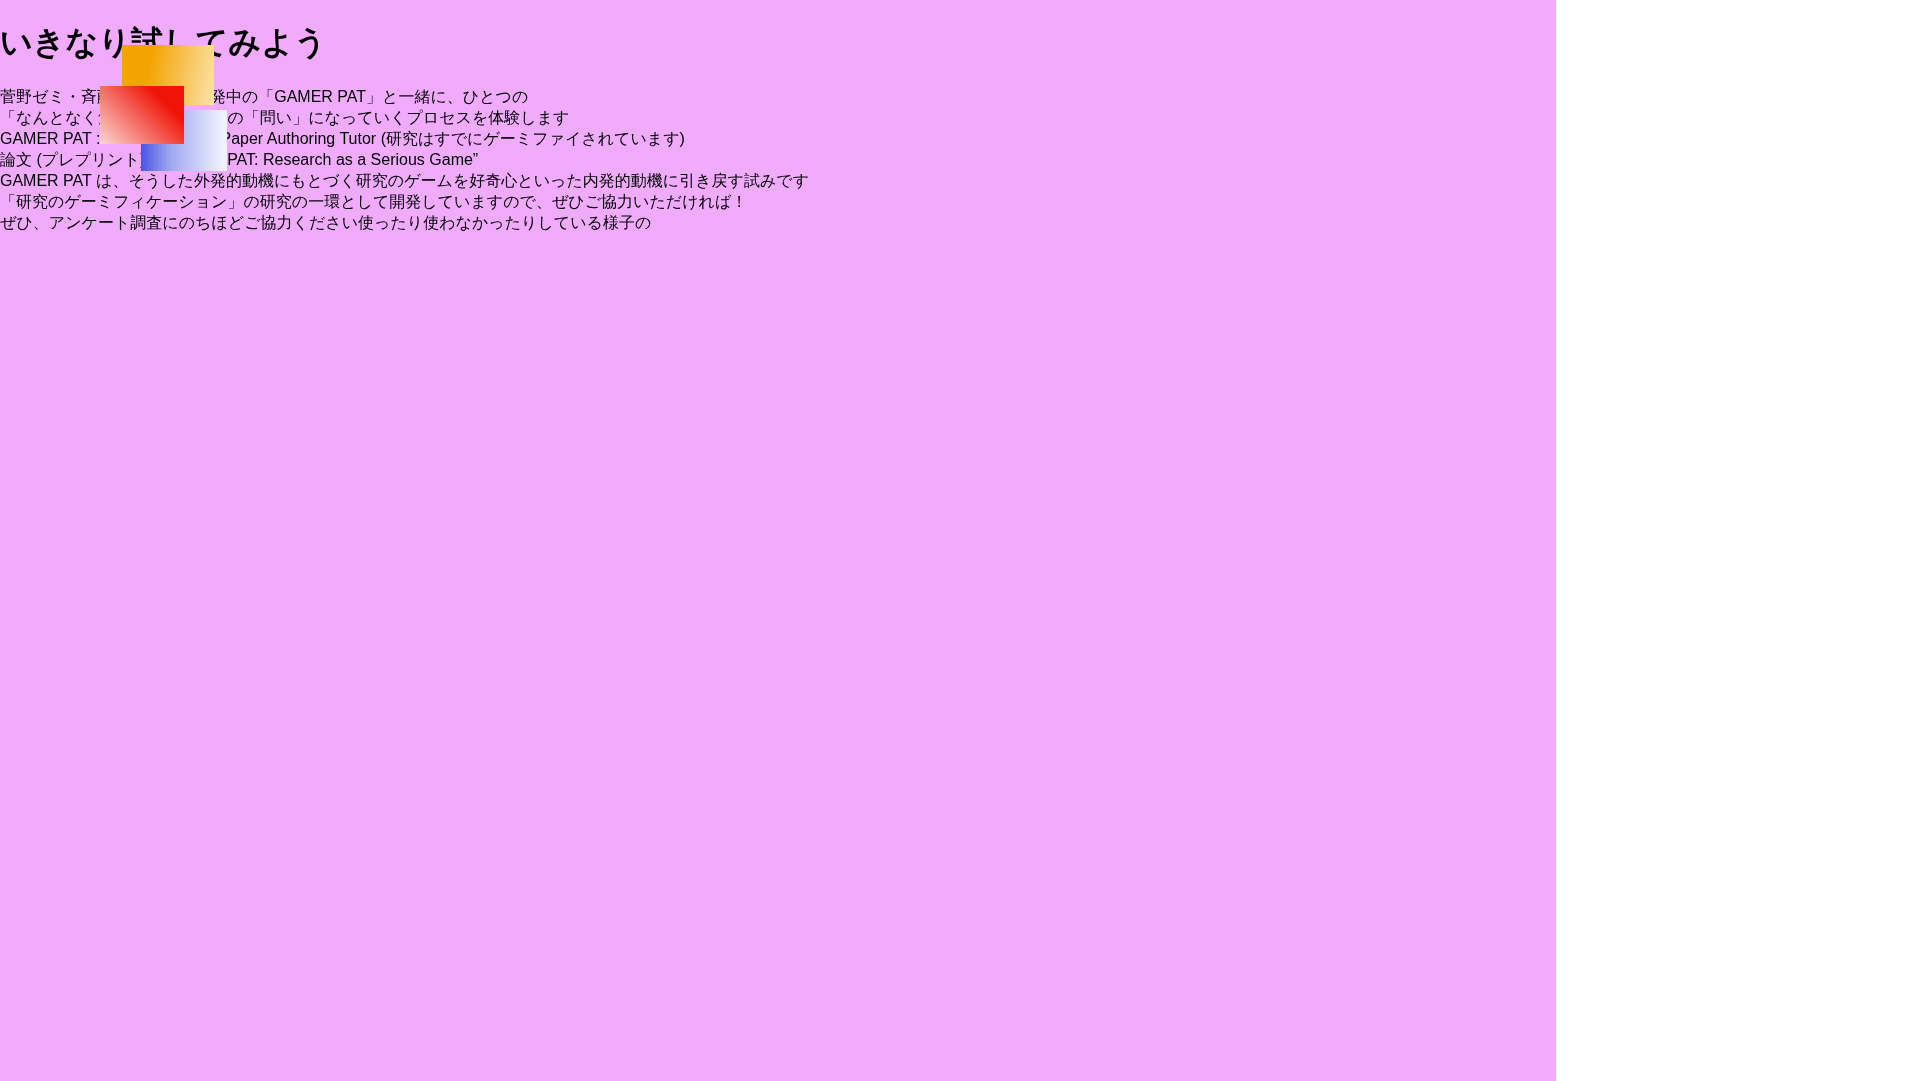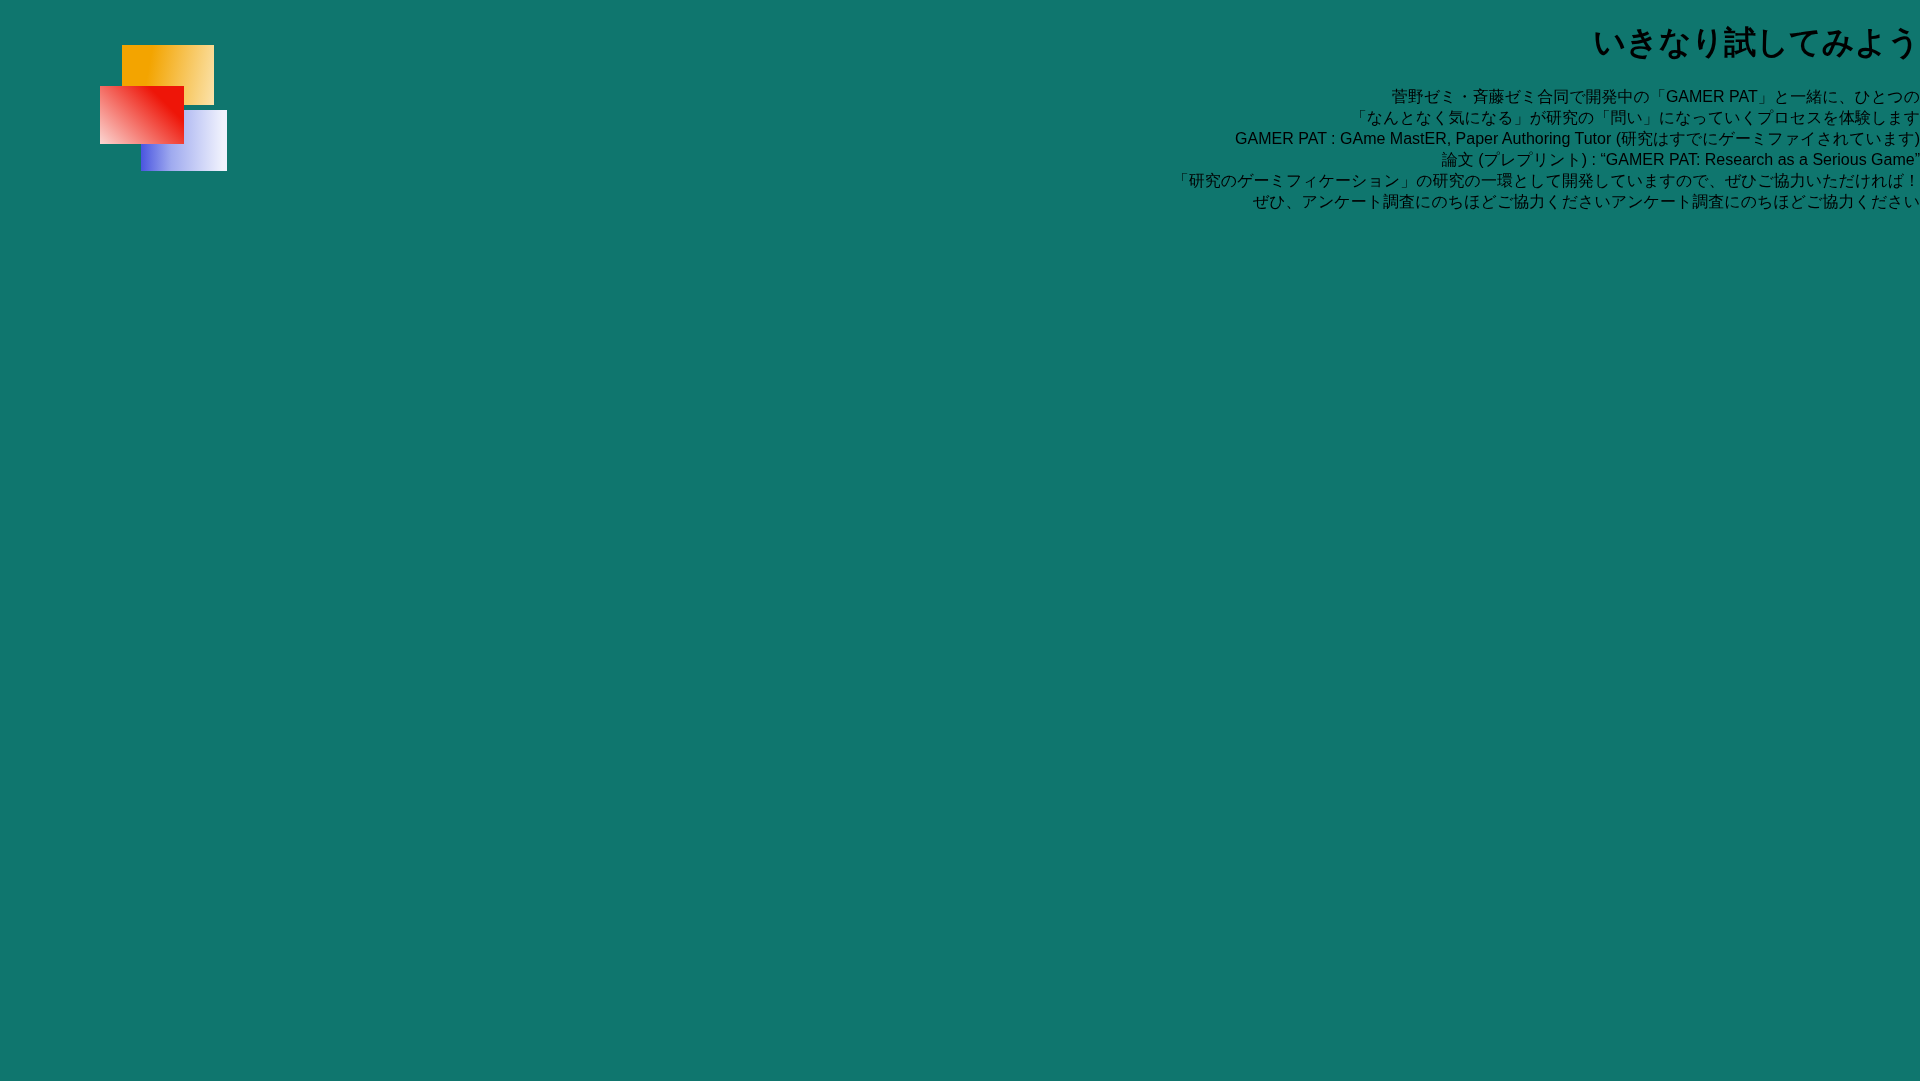--- a/index.html
+++ b/index.html
@@ -1,19 +1,18 @@
 <!DOCTYPE html>
 <html><head>
 <meta charset="utf-8">
 <style>
   html,body{margin:0;padding:0;background:#ffffff;}
   .slide{
-    position:relative;width:1920px;height:1081px;overflow:hidden;background:#0f766e;
+    position:relative;width:1556px;height:1081px;overflow:hidden;background:#f0abfc;
     font-family:"Liberation Sans","DejaVu Sans",sans-serif;
-    text-align:right;
   }
   
   .sq{position:absolute;}
   .sq-orange{left:122px;top:45px;width:92px;height:60px;
     background:linear-gradient(100deg,#F3A400 30%,#FBE3AC 100%);}
   .sq-blue{left:141px;top:110px;width:86px;height:61px;
     background:linear-gradient(to right,#4A55E0 0%,#9FAAEF 35%,#F0F2FD 95%);}
   .sq-red{left:100px;top:86px;width:84px;height:58px;
     background:linear-gradient(225deg,#EE1508 25%,#FBD7D3 100%);}
   .sq-deepblue{left:145px;top:147px;width:38px;height:30px;
@@ -91,26 +90,29 @@
   
   <span class="dot dot2" style="left:264px;top:678px;"></span>
 
   
   <span class="dot dot2" style="left:264px;top:736px;"></span>
 
   
 
   
   <span class="dot dot3" style="left:327px;top:843px;"></span>
+  <div class="row b7">
+    <span>GAMER PAT は、そうした外発的動機にもとづく</span><span class="navy">研究のゲームを好奇心といった内発的動機に引き戻す試み</span><span>です</span>
+  </div>
 
   <span class="dot dot3" style="left:327px;top:886px;"></span>
   <div class="row b8">
     <span>「研究のゲーミフィケーション」の</span><span class="uline">研究の一環として開発</span><span>していますので、ぜひご協力いただければ！</span>
   </div>
 
   <span class="dot dot3" style="left:327px;top:929px;"></span>
   <div class="row b9">
-    <span>ぜひ、アンケート調査にのちほどご協力ください</span><span class="green">アンケート調査にのちほどご協力ください</span>
+    <span>ぜひ、アンケート調査にのちほどご協力ください</span><span class="green">使ったり使わなかったりしている様子の</span>
   </div>
 
   
 
 </div>
 
 </body></html>

